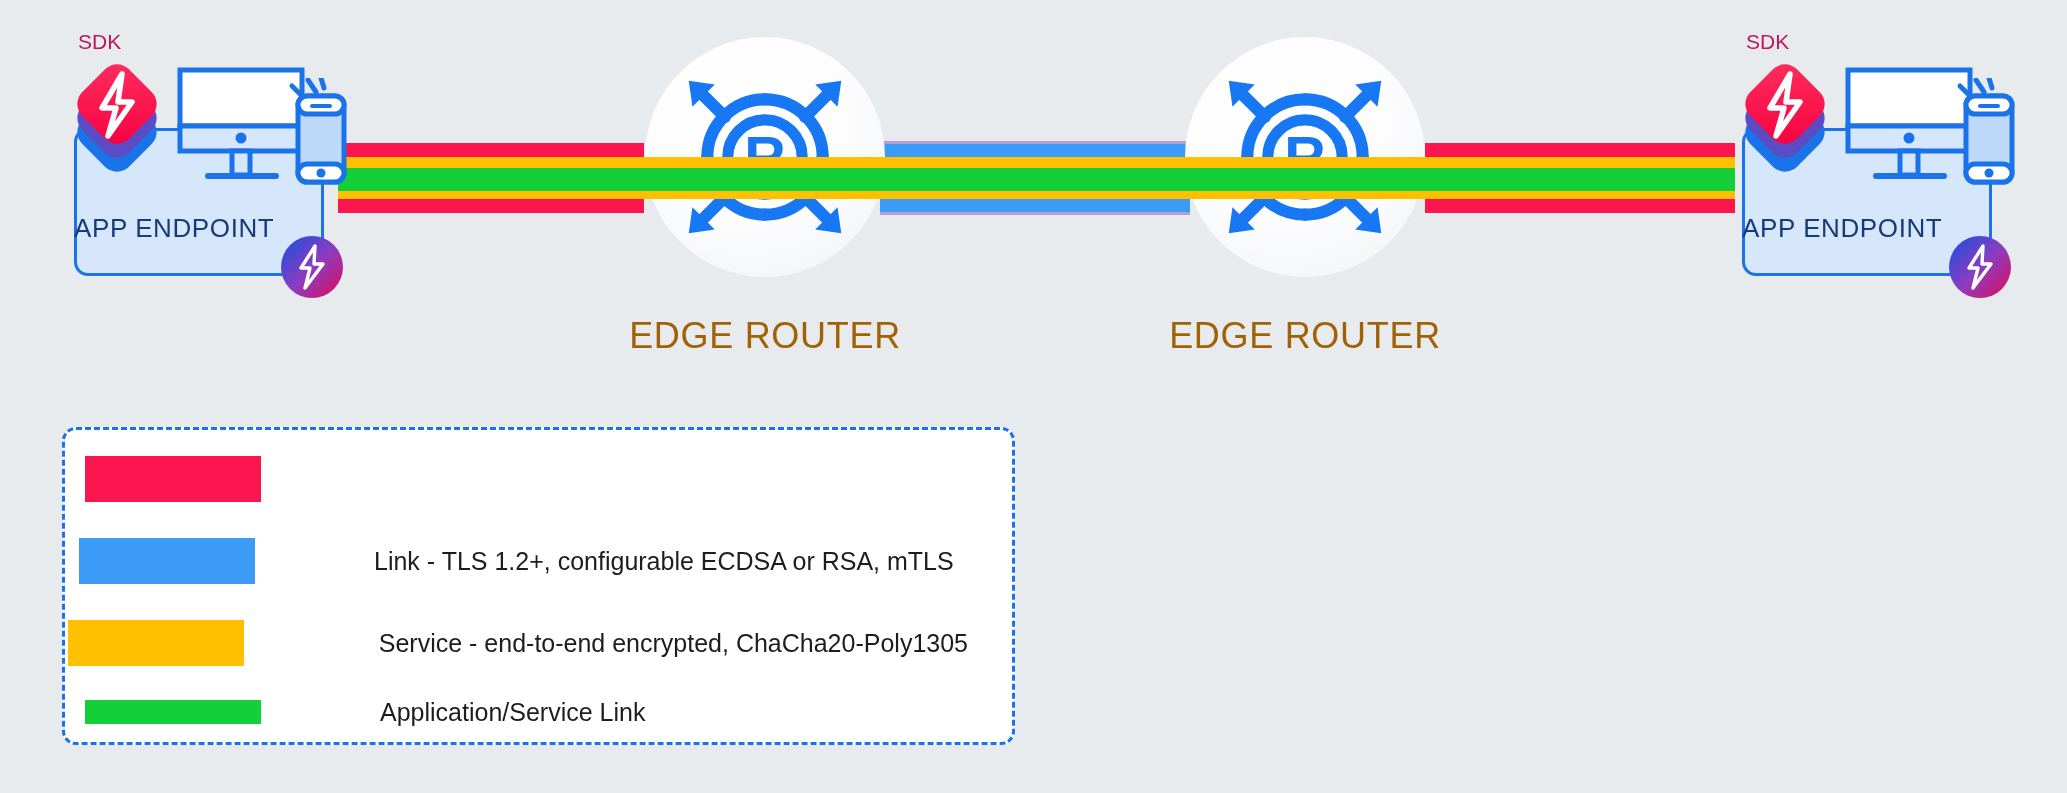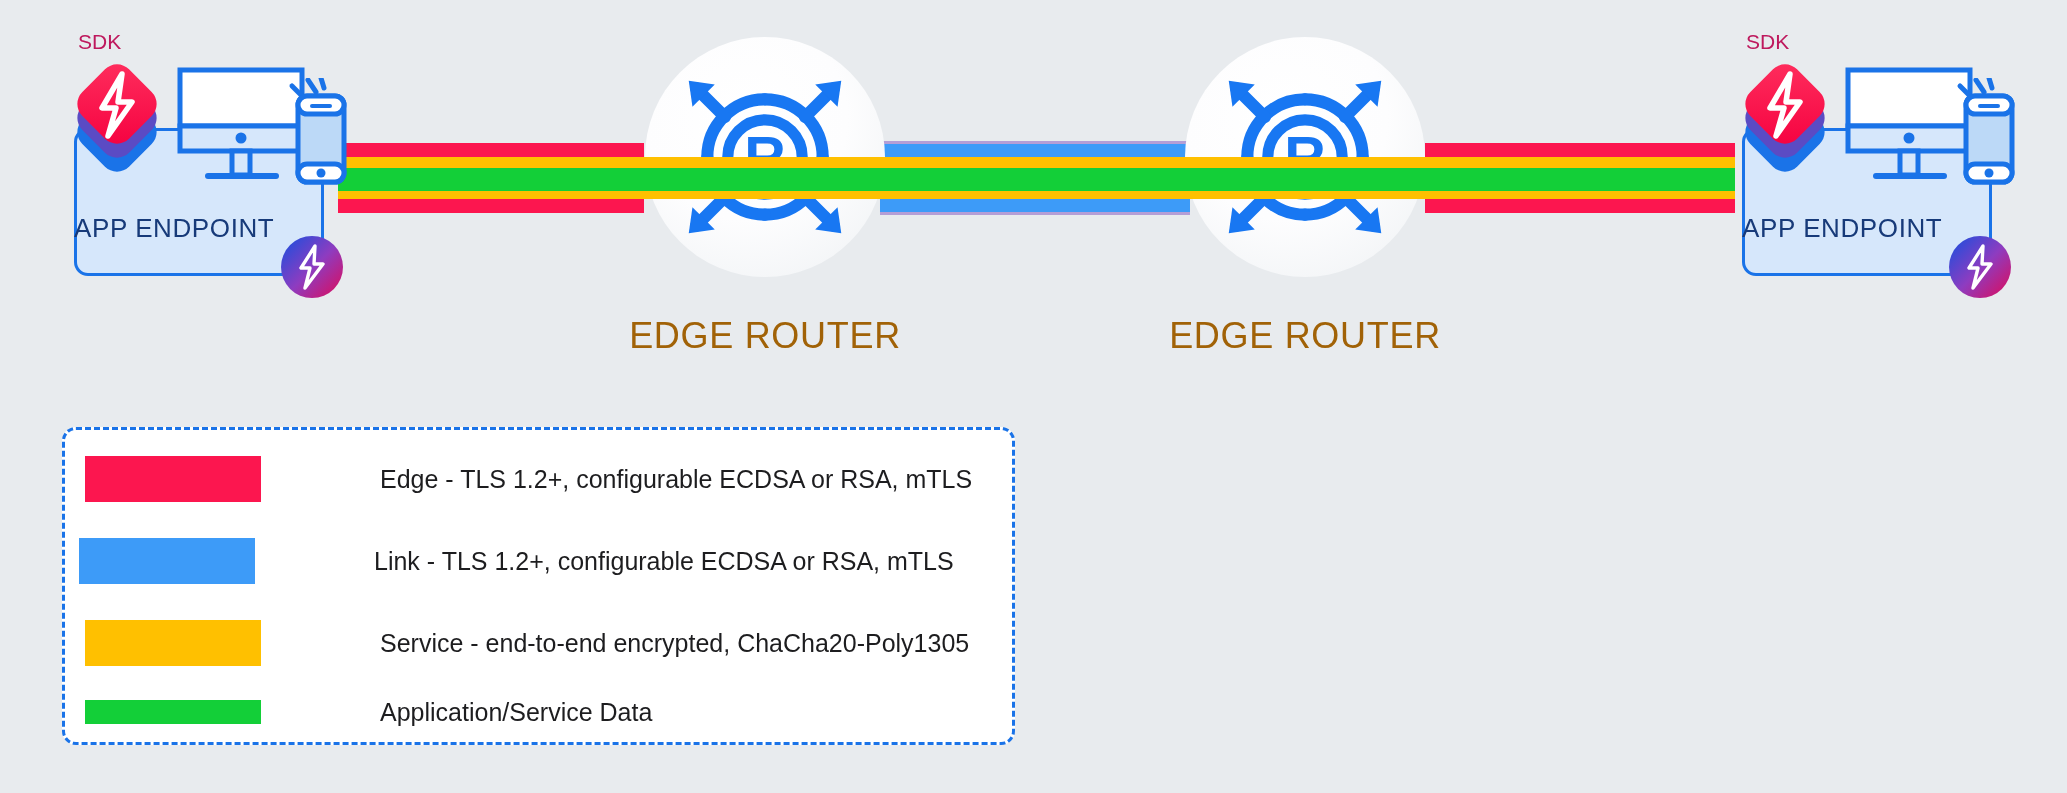--- a/index.html
+++ b/index.html
@@ -294,31 +294,30 @@
   <div class="sdk-label" style="left:1746px; top:30px;">SDK</div>
   <div class="endpoint-label" style="left:1742px; top:213px; width:250px;">APP ENDPOINT</div>
 
   <div class="router-label" style="left:615px; top:315px; width:300px;">EDGE ROUTER</div>
   <div class="router-label" style="left:1155px; top:315px; width:300px;">EDGE ROUTER</div>
 
   <div class="legend-box" style="left:62px; top:427px; width:953px; height:318px;"></div>
 
   <div class="legend-row" style="left:85px; top:456px; width:900px; height:46px;">
     <div class="legend-swatch" style="width:176px; height:46px; background:#fc164f;"></div>
-    <div class="legend-text" style="margin-left:119px;">Edge - TLS 1.2+, configurable ECDSA or RSA, mTLS</div>
   </div>
 
   <div class="legend-row" style="left:79px; top:538px; width:900px; height:46px;">
     <div class="legend-swatch" style="width:176px; height:46px; background:#3d9bf8;"></div>
     <div class="legend-text" style="margin-left:119px;">Link - TLS 1.2+, configurable ECDSA or RSA, mTLS</div>
   </div>
 
-  <div class="legend-row" style="left:85px; top:620px; width:900px; height:46px;">
+  <div class="legend-row" style="left:68px; top:620px; width:900px; height:46px;justify-content:space-between;">
     <div class="legend-swatch" style="width:176px; height:46px; background:#ffc000;"></div>
     <div class="legend-text" style="margin-left:119px;">Service - end-to-end encrypted, ChaCha20-Poly1305</div>
   </div>
 
   <div class="legend-row" style="left:85px; top:689px; width:900px; height:46px;">
     <div class="legend-swatch" style="width:176px; height:24px; background:#13cf38;"></div>
-    <div class="legend-text" style="margin-left:119px;">Application/Service Data</div>
+    <div class="legend-text" style="margin-left:119px;">Application/Service Link</div>
   </div>
 
 </div>
 
 </body></html>

